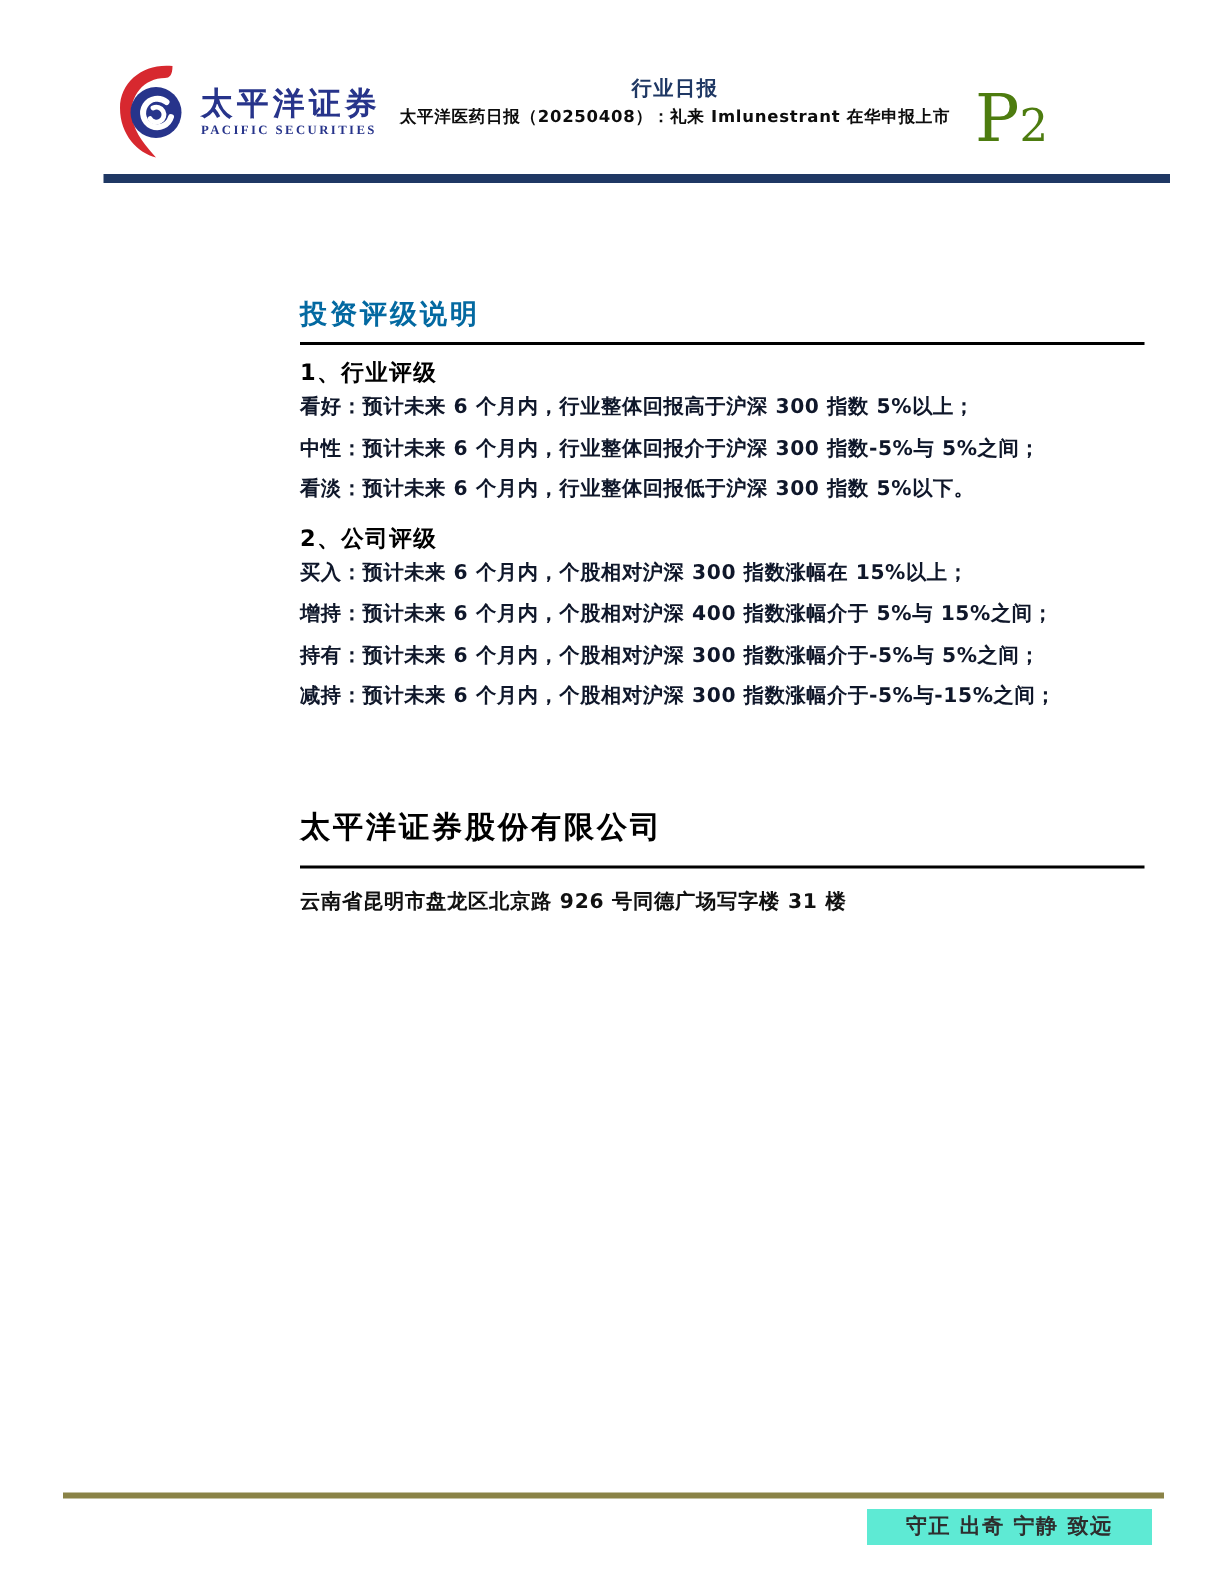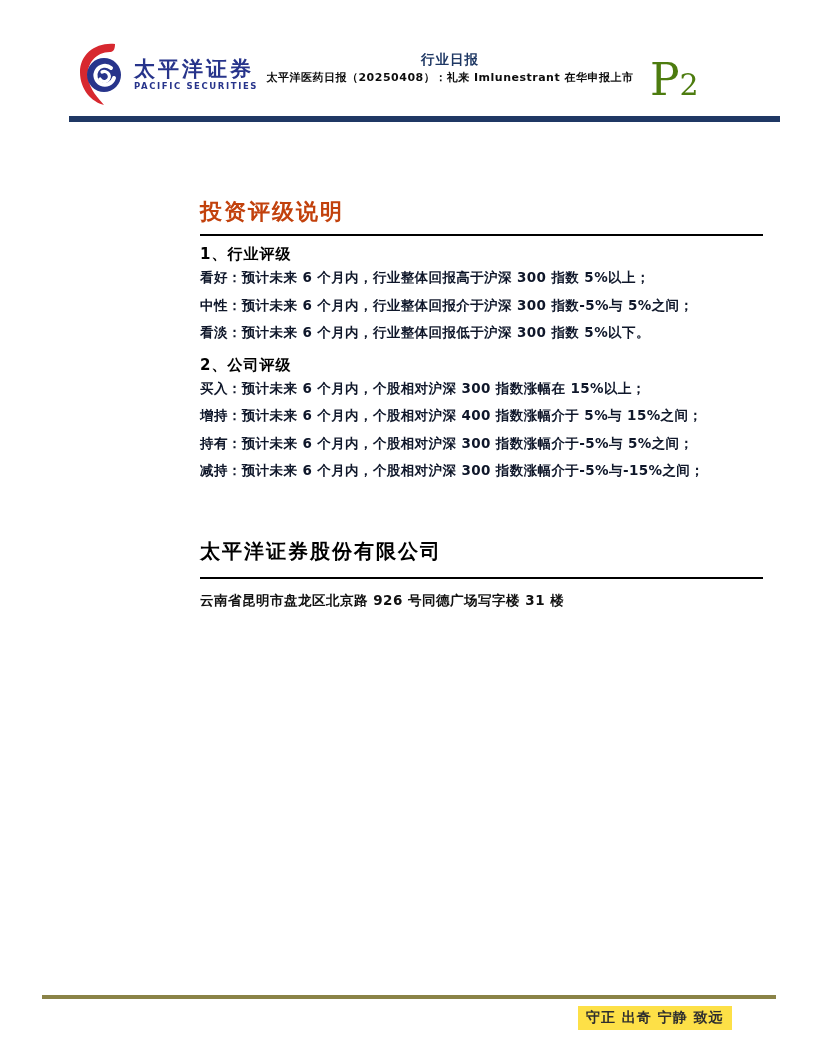--- a/index.html
+++ b/index.html
@@ -6,57 +6,57 @@
   html, body { background: #ffffff; }
   body {
     font-family: "DejaVu Sans", "Liberation Sans", sans-serif;
     width: 816px; height: 1056px; position: relative; overflow: hidden;
   }
   .page { position: absolute; left: 0; top: 0; width: 816px; height: 1056px; background: #fff; }
 
   
   .logo-block { position: absolute; left: 78px; top: 42px; display: flex; align-items: center; }
   .logo-icon { width: 46px; height: 64px; }
-  .logo-text { margin-left: 10px; display: flex; flex-direction: column; justify-content: center; }
+  .logo-text { margin-left: 10px; display: flex; flex-direction: column; justify-content: center; font-family: Liberation Serif, serif; }
   .brand-cn { color: #27348B; font-size: 21px; font-weight: bold; letter-spacing: 3px; line-height: 24px; white-space: nowrap; }
   .brand-en { color: #27348B; font-size: 8.5px; font-weight: bold; letter-spacing: 1.6px; line-height: 11px; white-space: nowrap; }
 
   .head-right { position: absolute; left: 250px; top: 50px; width: 400px; text-align: center; }
   .report-type { color: #1F3864; font-size: 13.5px; font-weight: bold; line-height: 18px; letter-spacing: 1px; }
   .report-title { color: #0d0d0d; font-size: 11px; font-weight: bold; line-height: 20px; letter-spacing: 0.5px; }
 
   .page-num { position: absolute; left: 650px; top: 58px; color: #4d7c0f;
     font-family: "DejaVu Serif", "Liberation Serif", serif; line-height: 1; white-space: nowrap; }
   .page-num .p-cap { font-size: 44px; }
   .page-num .p-sub { font-size: 30px; }
 
   .head-rule { position: absolute; left: 69px; top: 116px; width: 711px; height: 6px; background: #1F3864; }
 
   
   .content { position: absolute; left: 200px; top: 197px; width: 563px; }
   .sec-title {
-    font-size: 22px; font-weight: bold; color: #c2410c; letter-spacing: 2px;
+    font-size: 18px; font-weight: bold; color: #0369a1; letter-spacing: 2px;
     padding-bottom: 7px; border-bottom: 2px solid #000;
   }
   .sub-head { font-size: 15px; font-weight: bold; color: #000; margin-top: 9px; letter-spacing: 1px; }
   .rating-line { font-size: 13.5px; font-weight: 600; color: #0f172a; line-height: 27.5px; letter-spacing: 0.4px; white-space: nowrap; }
   .group { margin-top: 5px; }
 
   .company-sec { position: absolute; left: 200px; top: 538px; width: 563px; }
   .company-name {
     font-size: 20px; font-weight: bold; color: #000; letter-spacing: 2px;
     padding-bottom: 12px; border-bottom: 2px solid #000;
   }
   .company-addr { font-size: 13.5px; font-weight: 600; color: #111; margin-top: 13px; letter-spacing: 0.5px; }
 
   
   .foot-rule { position: absolute; left: 42px; top: 995px; width: 734px; height: 4px; background: #8A8347; }
   .foot-left { position: absolute; left: 56px; top: 1010px; font-size: 13px; font-weight: 500; color: #3b3b3b; letter-spacing: 0.5px; }
-  .foot-motto { position: absolute; left: 578px; top: 1006px; background: #fde047; color: #2e2e2e;
-    font-size: 14px; font-weight: 600; letter-spacing: 1px; padding: 3px 8px; }
+  .foot-motto { position: absolute; left: 578px; top: 1006px; background: #5eead4; color: #2e2e2e;
+    font-size: 14px; font-weight: 600; letter-spacing: 1px; padding: 3px 26px; }
 </style>
 </head>
 <body>
 
 <div class="page">
 
   <div class="logo-block">
     <svg class="logo-icon" viewBox="0 0 46 64">
 
       <path d="M37,2 C18,0 2,12 2,30 C2,48 14,60 26,63 C20,56 12,48 10,36 C8,22 18,10 32,10 C35,10 37,8 37,2 Z" fill="#D7282F"></path>

